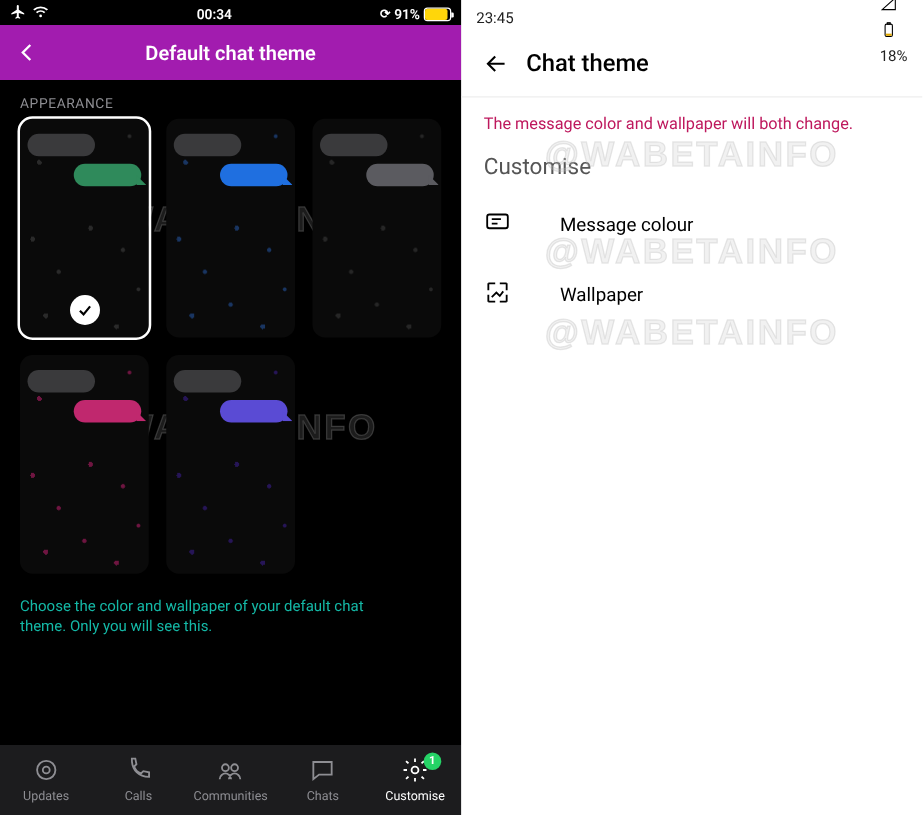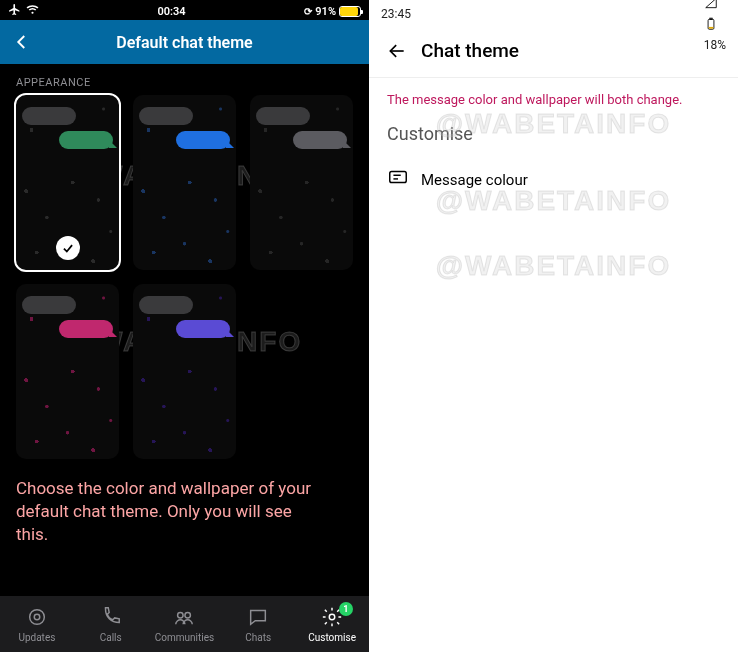--- a/index.html
+++ b/index.html
@@ -34,21 +34,21 @@
   .l-status { height: 20px; display: flex; align-items: center; padding: 2px 8px 0 8px; font-size: 11px; font-weight: 600; background:#000; }
   .l-sb-left { display:flex; gap:5px; align-items:center; }
   .l-sb-left svg { width:13px; height:13px; fill:#fff; }
   .l-sb-center { flex:1; text-align:center; }
   .l-sb-right { display:flex; align-items:center; gap:3px; }
   .l-battery { width:22px; height:11px; border:1px solid #fff; border-radius:3px; position:relative; }
   .l-battery::after { content:""; position:absolute; right:-3px; top:3px; width:2px; height:4px; background:#fff; border-radius:0 1px 1px 0; }
   .l-battery i { display:block; height:100%; width:91%; background:#ffd60a; border-radius:2px; }
 
   
-  .l-header { height: 44px; background:#0369a1; display:flex; align-items:center; position:relative; }
+  .l-header { height: 44px; background:#a21caf; display:flex; align-items:center; position:relative; }
   .l-back { width:44px; display:flex; align-items:center; justify-content:center; }
   .l-back svg { width:18px; height:18px; stroke:#fff; stroke-width:2.5; fill:none; }
   .l-title { position:absolute; left:0; right:0; text-align:center; font-size:16px; font-weight:600; pointer-events:none; }
 
   
   .l-body { flex:1; background:#000; padding: 12px 16px 0 16px; overflow:hidden; }
   .l-section-title { font-size:11px; letter-spacing:0.5px; color:#8e8e93; margin-bottom:6px; }
 
   .theme-grid { display:grid; grid-template-columns: repeat(3, 1fr); gap: 14px; }
   .theme-card {
@@ -80,21 +80,21 @@
   .bubble { position:absolute; height:18px; border-radius:10px; }
   .bubble.in  { left:6px;  top:12px; width:52%; background:#3a3a3c; }
   .bubble.out { right:6px; top:36px; width:52%; }
   .bubble.out::after{
     content:""; position:absolute; right:-4px; bottom:1px; width:8px; height:8px;
     background:inherit; clip-path: polygon(0 0, 100% 100%, 0 100%);
   }
   .check-badge { position:absolute; bottom:10px; left:50%; transform:translateX(-50%); width:24px; height:24px; border-radius:50%; background:#fff; display:flex; align-items:center; justify-content:center; }
   .check-badge svg { width:14px; height:14px; stroke:#000; stroke-width:3; fill:none; }
 
-  .l-hint { color:#fca5a5; font-size:17px; line-height:1.35; margin-top:18px; max-width: 300px; }
+  .l-hint { color:#14b8a6; font-size:12px; line-height:1.35; margin-top:18px; max-width: 300px; }
 
   
   .l-tabbar { height:56px; background:#1c1c1e; display:flex; }
   .l-tab { flex:1; display:flex; flex-direction:column; align-items:center; justify-content:center; gap:2px; color:#8e8e93; font-size:10px; position:relative; }
   .l-tab.active { color:#fff; }
   .l-tab svg { width:22px; height:22px; stroke:currentColor; fill:none; stroke-width:1.6; }
   .l-tab .badge { position:absolute; top:6px; right:22%; min-width:14px; height:14px; padding:0 3px; border-radius:7px; background:#25d366; color:#fff; font-size:9px; font-weight:700; display:flex; align-items:center; justify-content:center; }
 
   
   .r-status { height:24px; display:flex; align-items:center; justify-content:space-between; padding:3px 12px 0 12px; font-size:12px; color:#222; }
@@ -104,21 +104,21 @@
 
   .r-header { height:54px; display:flex; align-items:center; padding:0 10px; border-bottom:1px solid #eee; }
   .r-back { width:36px; height:36px; display:flex; align-items:center; justify-content:center; }
   .r-back svg { width:20px; height:20px; stroke:#000; stroke-width:2; fill:none; }
   .r-title { font-size:19px; font-weight:500; margin-left:6px; }
 
   .r-body { padding: 14px 18px; }
   .r-desc { font-size:13px; color:#be185d; margin-bottom:16px; }
   .r-subhead { font-size:18px; color:#555; margin-bottom:8px; }
 
-  .r-item { display:flex; align-items:center; gap:12px; height:56px; }
+  .r-item { display:flex; align-items:center; gap:39px; height:56px; }
   .r-item svg { width:22px; height:22px; stroke:#000; fill:none; stroke-width:1.6; }
   .r-item span { font-size:15px; }
 
 </style>
 </head>
 <body>
 
 <div class="root">
 
   <div class="left">
@@ -282,16 +282,25 @@
         <span>
           <svg viewBox="0 0 24 24">
               <rect x="3" y="5" width="18" height="12" rx="2"></rect>
               <line x1="7" y1="9" x2="15" y2="9"></line>
               <line x1="7" y1="13" x2="12" y2="13"></line>
             </svg>
         </span>
         <span>Message colour</span>
       </div>
 
+      <div class="r-item">
+        <span>
+          <svg viewBox="0 0 24 24">
+              <path d="M4 4h6M4 4v6M20 4h-6M20 4v6M4 20h6M4 20v-6M20 20h-6M20 20v-6"></path>
+              <polyline points="7 16 11 12 14 15 17 11"></polyline>
+            </svg>
+        </span>
+        <span>Wallpaper</span>
+      </div>
     </div>
   </div>
 
 </div>
 
 </body></html>

